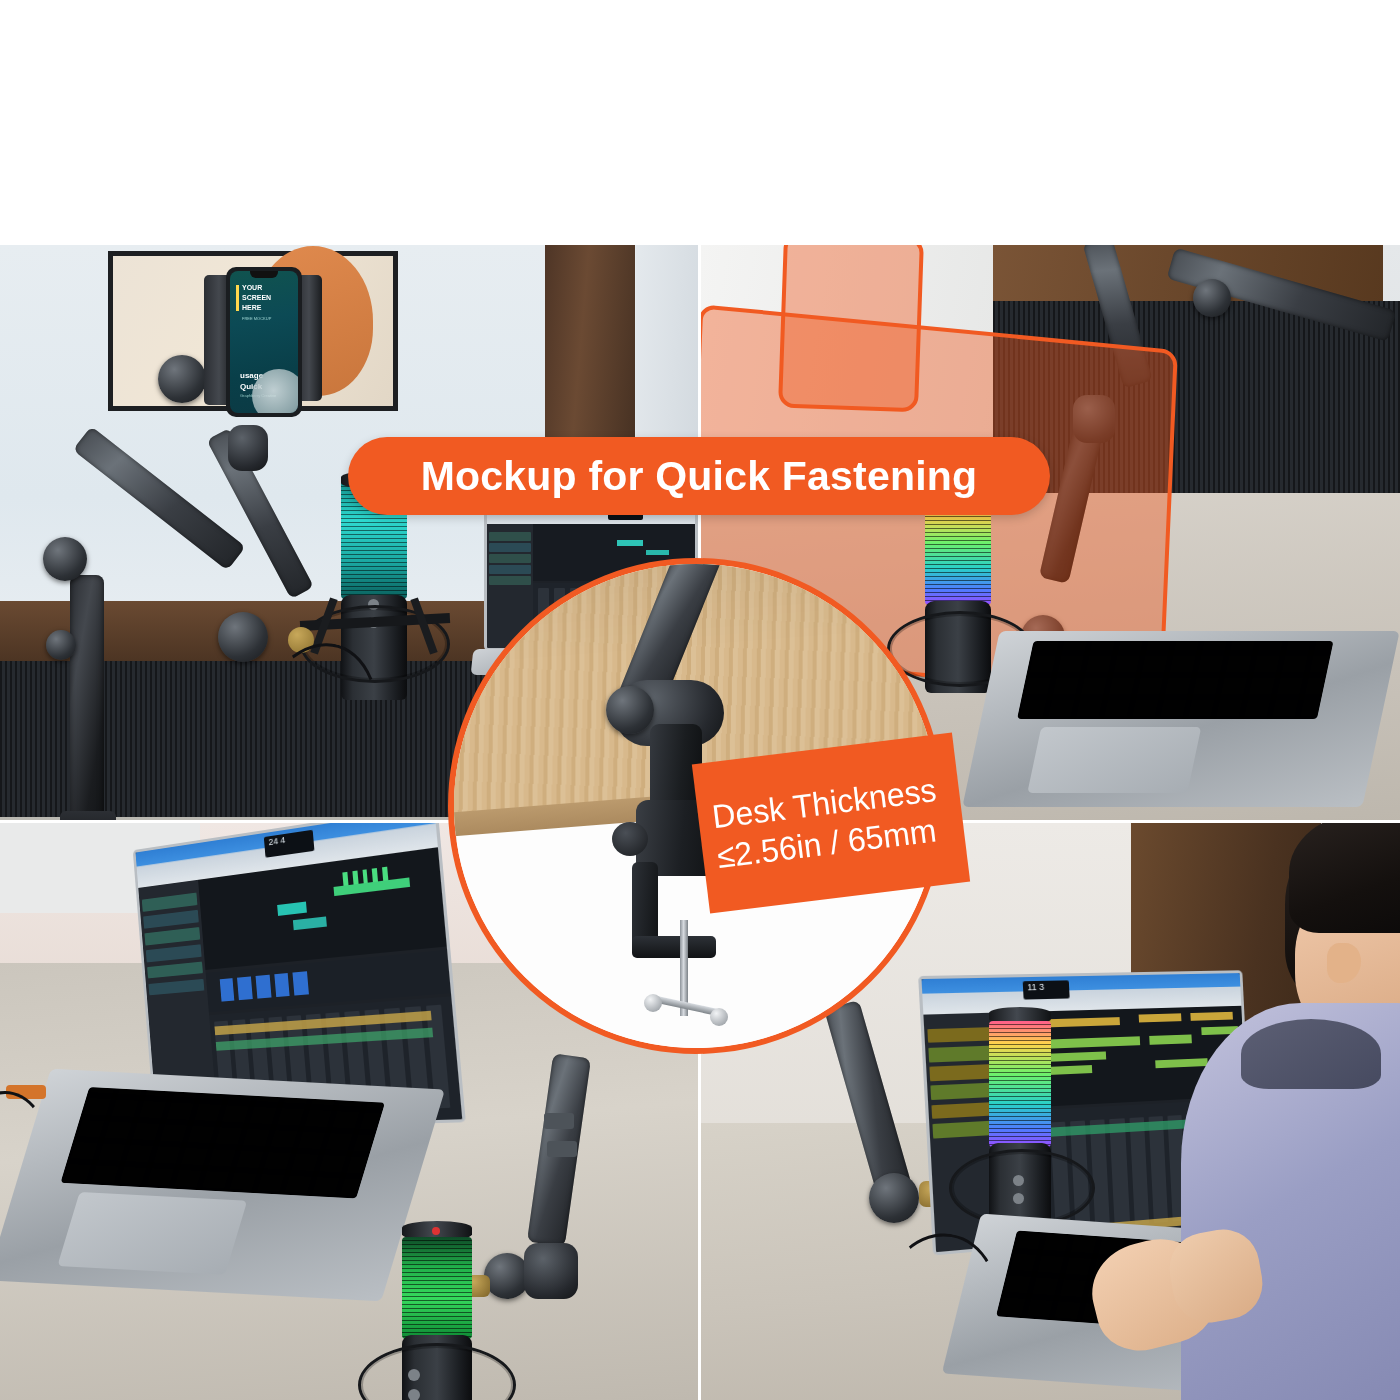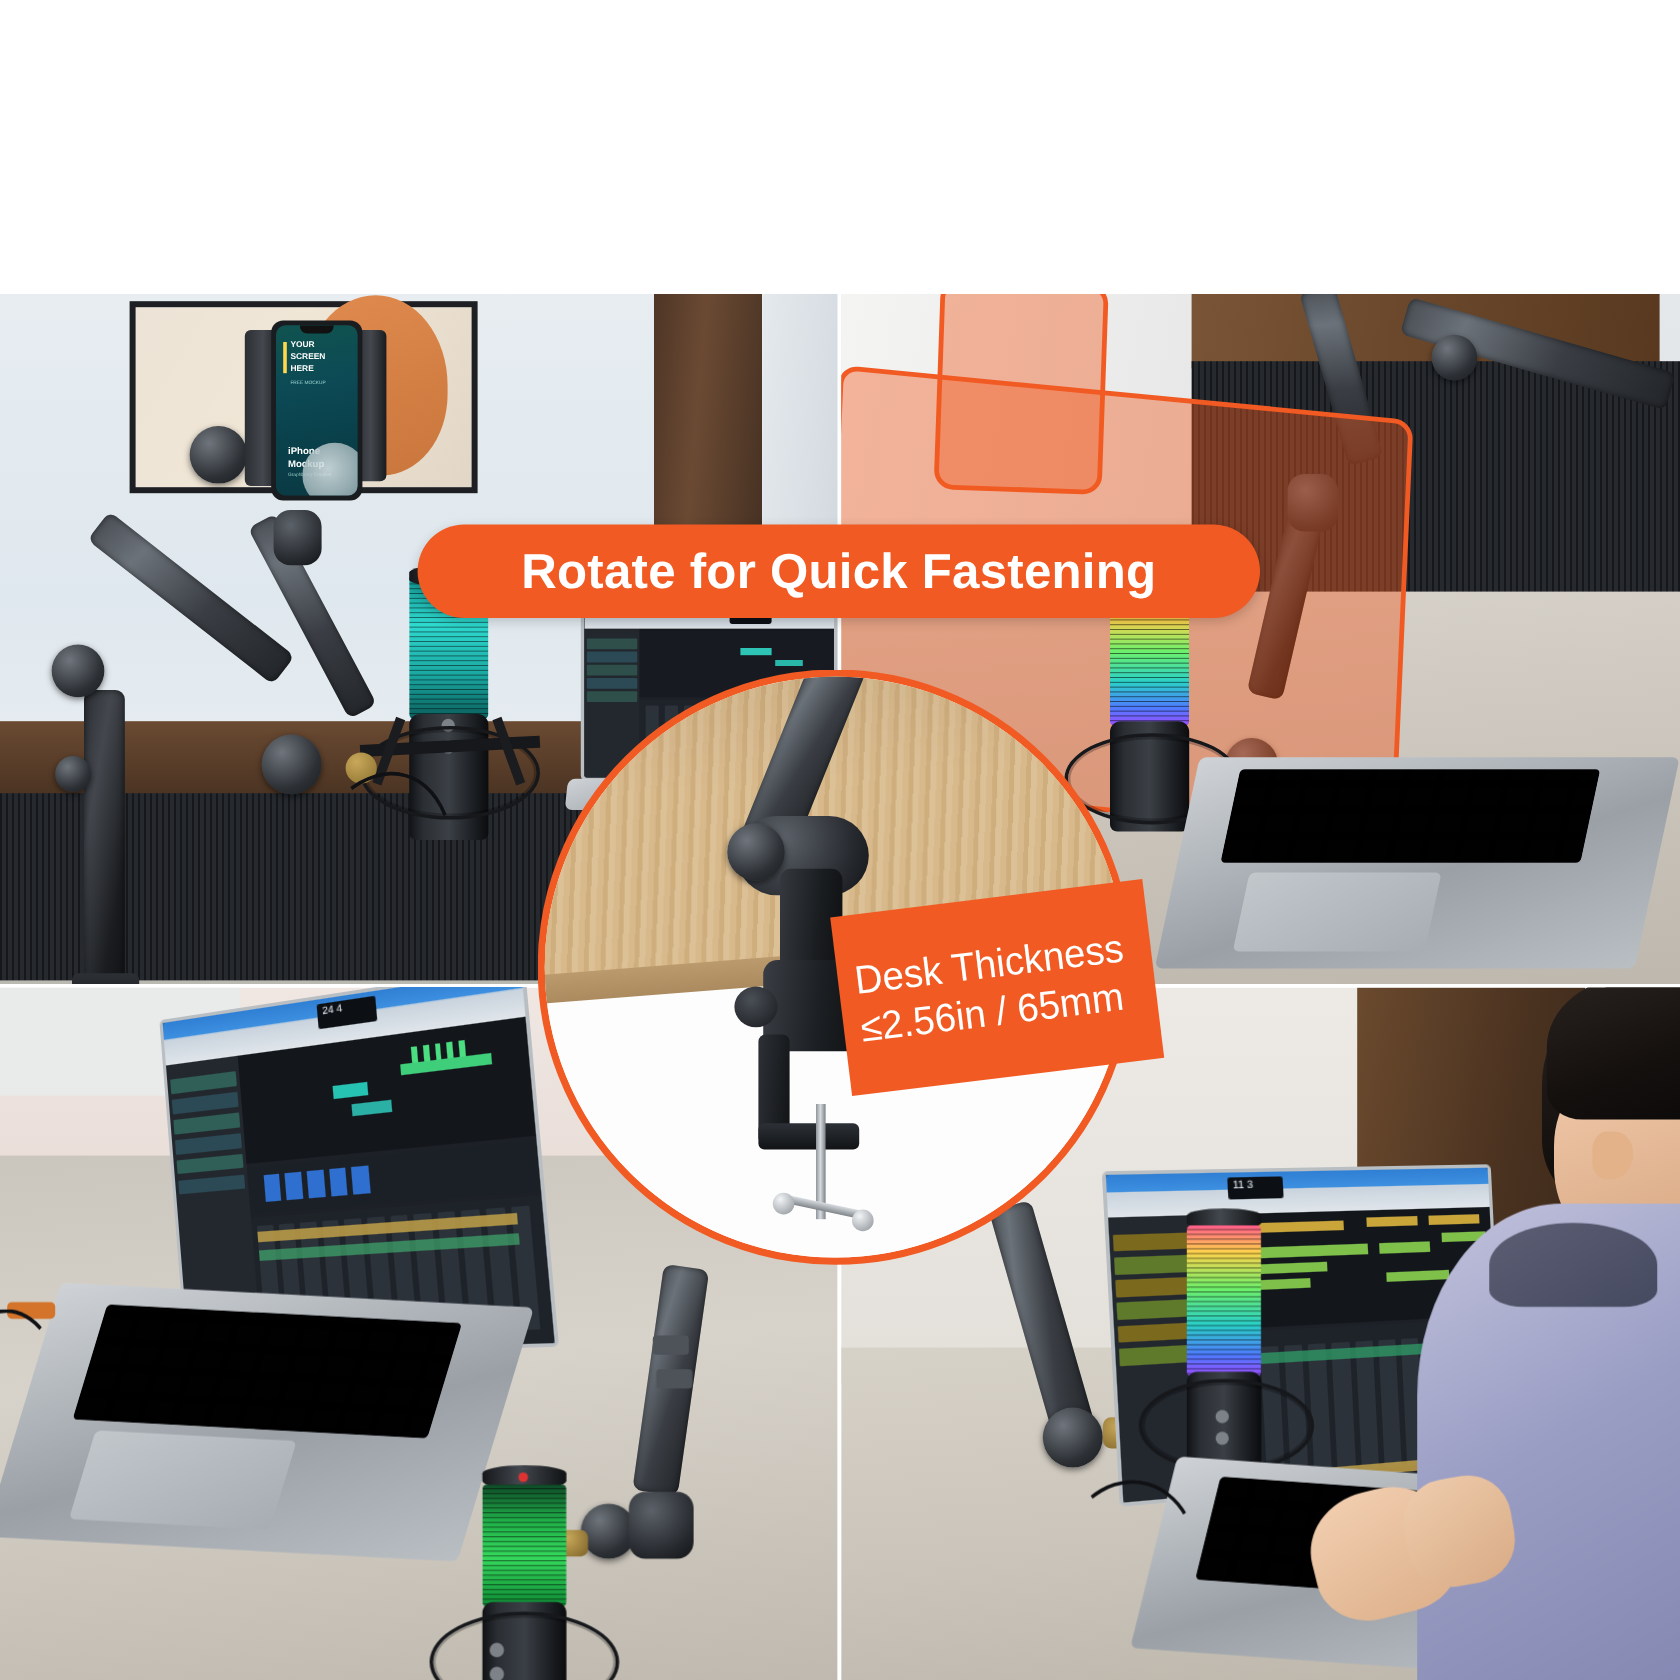--- a/index.html
+++ b/index.html
@@ -189,22 +189,22 @@
         <div style="position:absolute;left:204px;top:30px;width:30px;height:130px;border-radius:5px;background:linear-gradient(90deg,#2b2e33,#44484e 50%,#1a1c1f);"></div>
         <div style="position:absolute;left:296px;top:30px;width:26px;height:126px;border-radius:5px;background:linear-gradient(90deg,#2b2e33,#44484e 50%,#1a1c1f);"></div>
 
         <div style="position:absolute;left:226px;top:22px;width:76px;height:150px;border-radius:10px;background:#1a1d20;padding:3px;">
           <div style="position:absolute;left:4px;top:4px;right:4px;bottom:4px;border-radius:8px;background:linear-gradient(170deg,#10534f 0%,#0c4a55 35%,#093f49 70%,#0b3a44 100%);overflow:hidden;">
             <div style="position:absolute;left:6px;top:14px;width:3px;height:26px;background:#ffd84d;"></div>
             <div style="position:absolute;left:12px;top:12px;color:#fff;font-size:7px;font-weight:bold;line-height:1.35;">YOUR</div>
             <div style="position:absolute;left:12px;top:22px;color:#fff;font-size:7px;font-weight:bold;line-height:1.35;">SCREEN</div>
             <div style="position:absolute;left:12px;top:32px;color:#fff;font-size:7px;font-weight:bold;line-height:1.35;">HERE</div>
             <div style="position:absolute;left:12px;top:45px;color:#9fd6d2;font-size:4px;">FREE MOCKUP</div>
-            <div style="position:absolute;left:10px;top:100px;color:#fff;font-size:8px;font-weight:bold;">iPhone</div>
-            <div style="position:absolute;left:10px;top:111px;color:#fff;font-size:8px;font-weight:bold;">Mockup</div>
+            <div style="position:absolute;left:10px;top:100px;color:#fff;font-size:8px;font-weight:bold;">usage</div>
+            <div style="position:absolute;left:10px;top:111px;color:#fff;font-size:8px;font-weight:bold;">Quick</div>
             <div style="position:absolute;left:10px;top:122px;color:#8fc6c2;font-size:4px;">Graphberry Creative</div>
             <div style="position:absolute;right:-8px;bottom:-10px;width:54px;height:54px;border-radius:50%;background:radial-gradient(circle at 40% 40%,#dfe8ea,#9fb4b8 60%,#3d6068);opacity:.85;"></div>
             <div style="position:absolute;left:50%;top:0;transform:translateX(-50%);width:28px;height:7px;border-radius:0 0 6px 6px;background:#111;"></div>
           </div>
         </div>
 
         <div class="mic-rgb teal" style="left:341px;top:234px;width:66px;height:120px;"></div>
         <div class="mic-body" style="left:341px;top:350px;width:66px;height:105px;"></div>
         <div class="mic-cap" style="left:341px;top:226px;width:66px;height:18px;"></div>
         <div style="position:absolute;left:368px;top:354px;width:11px;height:11px;border-radius:50%;background:#7c8288;"></div>
@@ -465,16 +465,16 @@
     <div style="position:absolute;left:190px;top:430px;width:18px;height:18px;border-radius:50%;background:radial-gradient(circle at 35% 30%,#f2f4f6,#8a9096);"></div>
     <div style="position:absolute;left:256px;top:444px;width:18px;height:18px;border-radius:50%;background:radial-gradient(circle at 35% 30%,#f2f4f6,#8a9096);"></div>
   </div>
 
   <div class="thick">
     <div>Desk Thickness</div>
     <div>≤2.56in / 65mm</div>
   </div>
 
   <div class="pill">
-    <span>Rotate for Quick Fastening</span>
+    <span>Mockup for Quick Fastening</span>
   </div>
 
 </div>
 
 </body></html>

